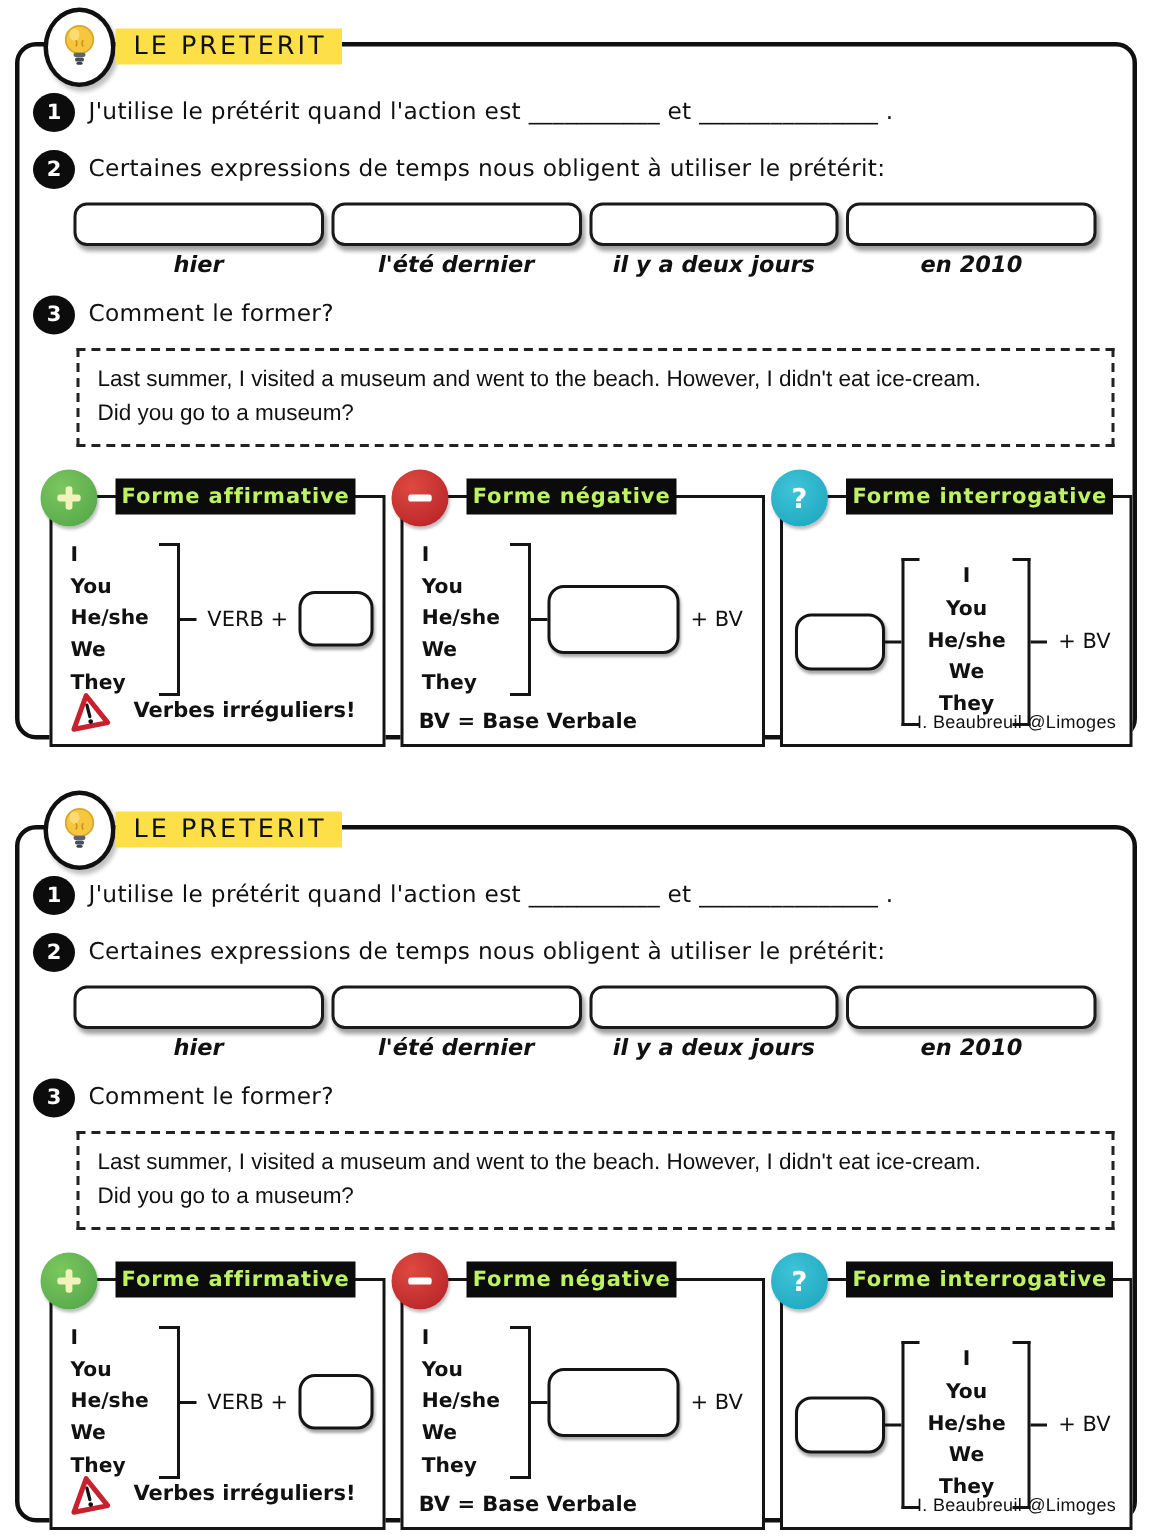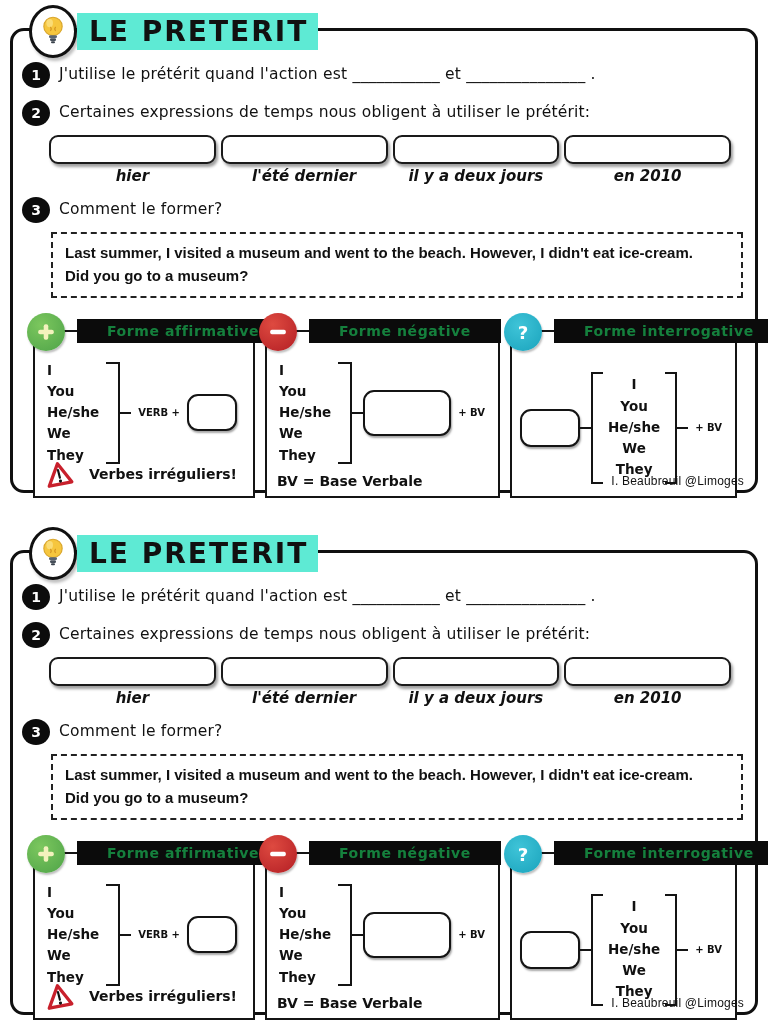--- a/index.html
+++ b/index.html
@@ -23,22 +23,22 @@
     display: flex; align-items: center; height: 54px; z-index: 3;
   }
   .bulb-wrap {
     width: 48px; height: 53px; background: #fff;
     border: 3.5px solid #101010; border-radius: 50%;
     display: flex; align-items: center; justify-content: center;
     box-shadow: 2px 3px 3px rgba(0,0,0,0.25);
     flex: 0 0 auto;
   }
   .card-title {
-    margin: 0; background: #5eead4; padding: 2px 10px 2px 12px;
-    font-size: 28px; font-weight: bold; letter-spacing: 2px; white-space: nowrap;
+    margin: 0; background: #fde047; padding: 2px 10px 2px 12px;
+    font-size: 17px; font-weight: normal; letter-spacing: 2px; white-space: nowrap;
   }
 
   
   .item { display: flex; align-items: flex-start; gap: 9px; margin-left: 9px; margin-right: 12px; }
   .item.i1 { margin-top: 31px; }
   .item.i2 { margin-top: 12px; }
   .item.i3 { margin-top: 12px; }
   .num-badge {
     flex: 0 0 auto; width: 28px; height: 26px; background: #0c0c0c; color: #fff;
     border-radius: 50%; display: flex; align-items: center; justify-content: center;
@@ -54,50 +54,50 @@
     border: 2.2px solid #1a1a1a; border-radius: 9px;
     box-shadow: 2px 3px 3px rgba(0,0,0,0.38);
   }
   .expr-label { margin-top: 3px; font-style: italic; font-size: 15px; font-weight: bold; }
 
   
   .example {
     margin: 9px 12px 0 38px; border: 2.2px dashed #222;
     padding: 7px 12px 8px 12px; background: #fff;
   }
-  .example p { margin: 0; font-size: 15px; line-height: 1.55; font-family: "Liberation Sans", sans-serif; font-weight: bold; }
+  .example p { margin: 0; font-size: 15px; line-height: 1.55; font-family: "Liberation Sans", sans-serif; }
 
   
   .panels { display: flex; gap: 10px; margin: 32px 18px 0 20px; }
   .panel { position: relative; flex: 1; height: 168px; border: 2.4px solid #141414; background: #fff; }
   .panel-icon {
     position: absolute; top: -19px; left: -8px; width: 38px; height: 38px;
     border-radius: 50%; display: flex; align-items: center; justify-content: center;
     z-index: 2; box-shadow: 1px 2px 2px rgba(0,0,0,0.25);
   }
   .panel-icon.green { background: radial-gradient(circle at 36% 32%, #7cc75e, #4ea348); }
   .panel-icon.red   { background: radial-gradient(circle at 36% 30%, #de4a40, #b31e24); }
   .panel-icon.cyan  { background: radial-gradient(circle at 40% 34%, #3fc4d8, #1aa3bc); }
   .panel-icon svg { width: 26px; height: 26px; }
   .panel-head {
     position: absolute; top: -13px; left: 42px;
-    background: #0b0b0b; color: #15803d; padding: 4px 30px;
+    background: #0b0b0b; color: #bef264; padding: 4px 4px;
     font-size: 14px; font-weight: bold; letter-spacing: 0.6px; white-space: nowrap;
     z-index: 2;
   }
 
   .diagram { display: flex; align-items: center; margin: 28px 6px 0 12px; }
   .diagram.q { margin-top: 40px; margin-left: 8px; }
   .pronoun-col { display: flex; flex-direction: column; font-size: 13.5px; font-weight: bold; line-height: 1.58; }
   .pronoun-col.centered { text-align: center; margin: 0 5px; }
   .bracket-r { width: 14px; height: 102px; border: 2.4px solid #141414; border-left: none; margin-left: 7px; }
   .bracket-l { width: 12px; height: 112px; border: 2.4px solid #141414; border-right: none; }
   .bracket-r.q { width: 12px; height: 112px; margin-left: 0; }
   .stub { width: 11px; height: 0; border-top: 2.4px solid #141414; flex: 0 0 auto; }
-  .formula { font-size: 10px; font-weight: bold; margin: 0 7px; white-space: nowrap; }
+  .formula { font-size: 14px; font-weight: normal; margin: 0 7px; white-space: nowrap; }
   .ans-box { background: #fff; border: 2.2px solid #141414; border-radius: 11px; box-shadow: 1px 2px 2px rgba(0,0,0,0.35); flex: 0 0 auto; }
   .ans-box.aff { width: 50px; height: 37px; }
   .ans-box.neg { width: 88px; height: 46px; }
   .ans-box.int { width: 60px; height: 38px; }
 
   .panel-note {
     position: absolute; left: 10px; bottom: 7px;
     display: flex; align-items: center; gap: 14px;
     font-size: 14px; font-weight: bold; white-space: nowrap;
   }

